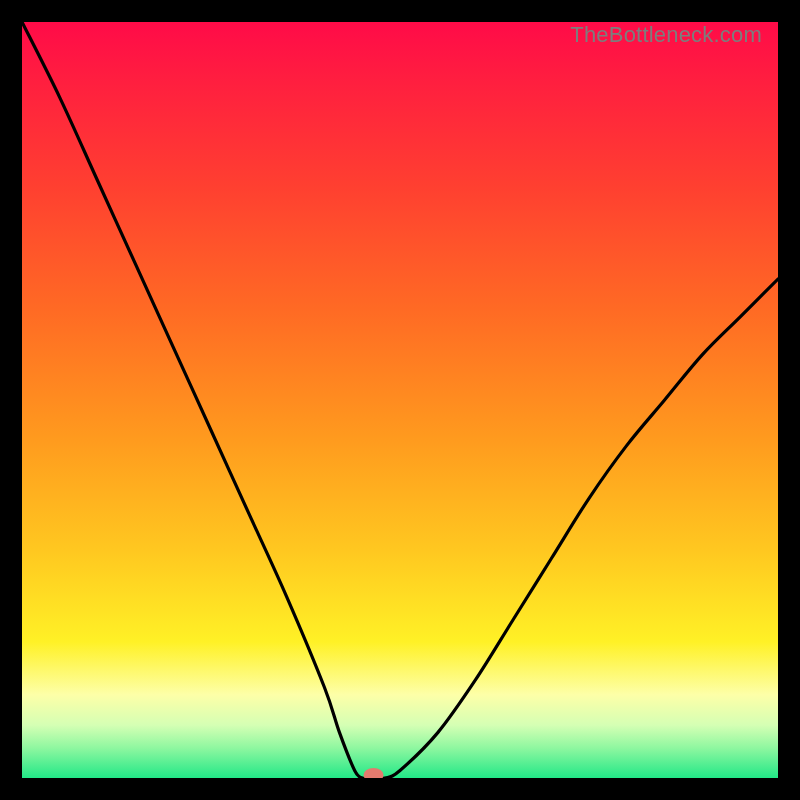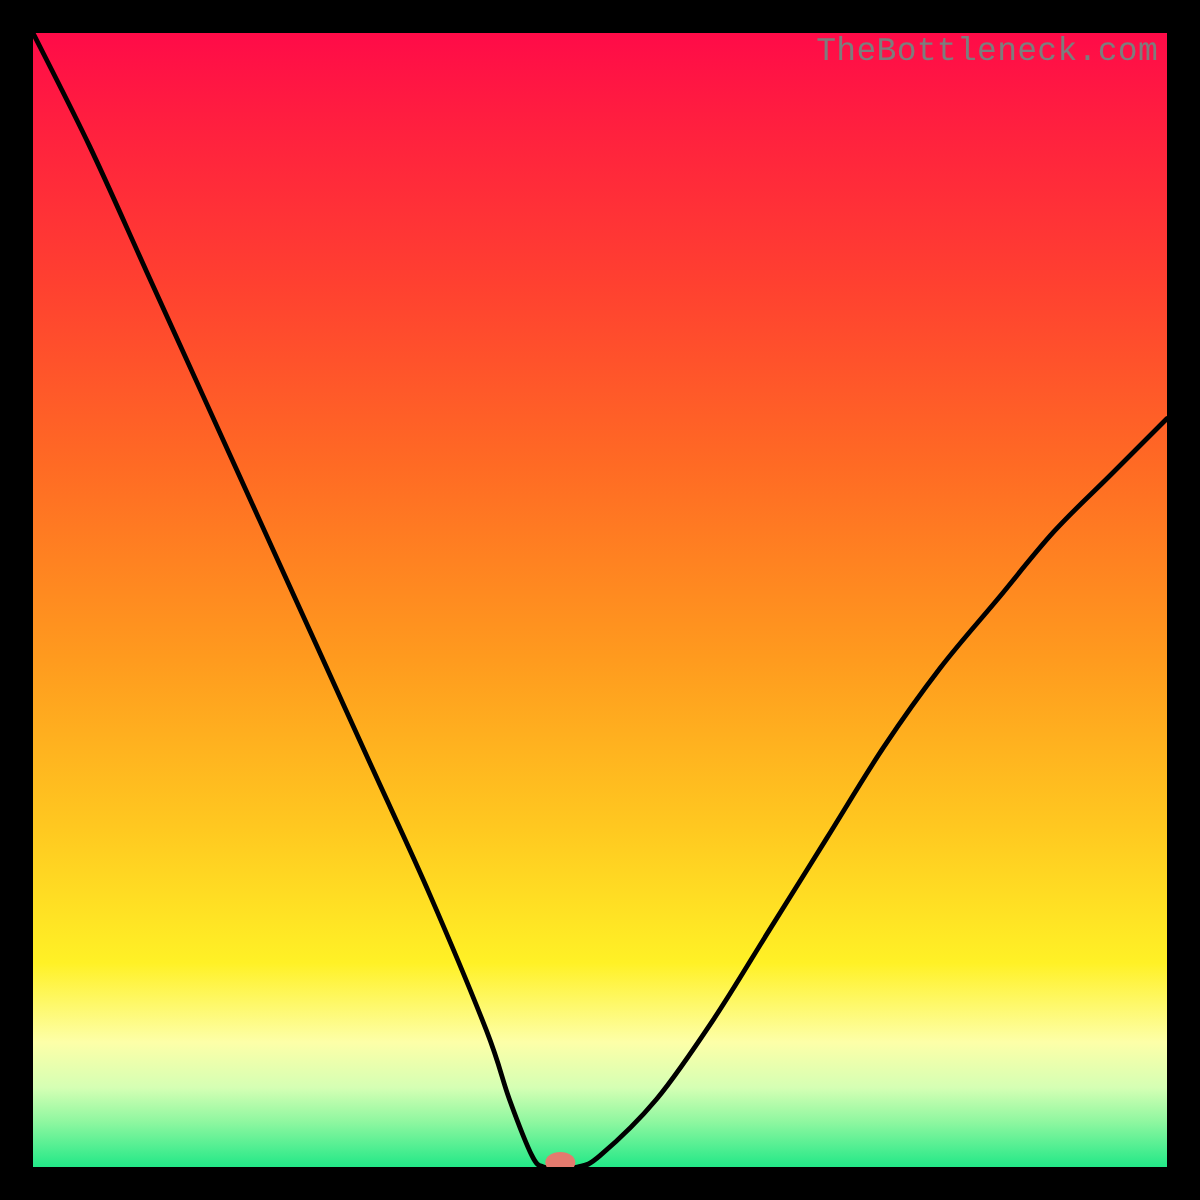--- a/index.html
+++ b/index.html
@@ -44,27 +44,26 @@
   .svg-layer {
     position: absolute;
     left: 0;
     top: 0;
     width: 756px;
     height: 756px;
   }
   .watermark {
     position: absolute;
     top: 0px;
-    right: 6px;
+    right: 16px;
     color: #7d7d7d;
     font-size: 22px;
     letter-spacing: 0.2px;
     font-weight: 400;
     user-select: none;
-    font-family: Liberation Mono, monospace;
   }
 </style>
 </head>
 <body>
 
 <div class="frame">
   <div class="plot-area"></div>
 
   <svg class="svg-layer" viewBox="0 0 756 756" preserveAspectRatio="none">
     <path id="curve-path" fill="none" stroke="#000" stroke-width="3.2" stroke-linecap="round" stroke-linejoin="round" d="M 0.00 0.00 C 6.30 12.60, 25.20 49.14, 37.80 75.60 C 50.40 102.06, 63.00 131.04, 75.60 158.76 C 88.20 186.48, 100.80 214.20, 113.40 241.92 C 126.00 269.64, 138.60 297.36, 151.20 325.08 C 163.80 352.80, 176.40 380.52, 189.00 408.24 C 201.60 435.96, 214.20 463.68, 226.80 491.40 C 239.40 519.12, 252.00 545.58, 264.60 574.56 C 277.20 603.54, 293.58 642.60, 302.40 665.28 C 311.22 687.96, 312.48 696.78, 317.52 710.64 C 322.56 724.50, 328.86 740.88, 332.64 748.44 C 336.42 756.00, 337.68 754.74, 340.20 756.00 C 342.72 757.26, 343.98 756.00, 347.76 756.00 C 351.54 756.00, 357.84 757.26, 362.88 756.00 C 367.92 754.74, 369.18 756.00, 378.00 748.44 C 386.82 740.88, 403.20 725.76, 415.80 710.64 C 428.40 695.52, 441.00 676.62, 453.60 657.72 C 466.20 638.82, 478.80 617.40, 491.40 597.24 C 504.00 577.08, 516.60 556.92, 529.20 536.76 C 541.80 516.60, 554.40 495.18, 567.00 476.28 C 579.60 457.38, 592.20 439.74, 604.80 423.36 C 617.40 406.98, 630.00 393.12, 642.60 378.00 C 655.20 362.88, 667.80 346.50, 680.40 332.64 C 693.00 318.78, 705.60 307.44, 718.20 294.84 C 730.80 282.24, 749.70 263.34, 756.00 257.04"></path>

